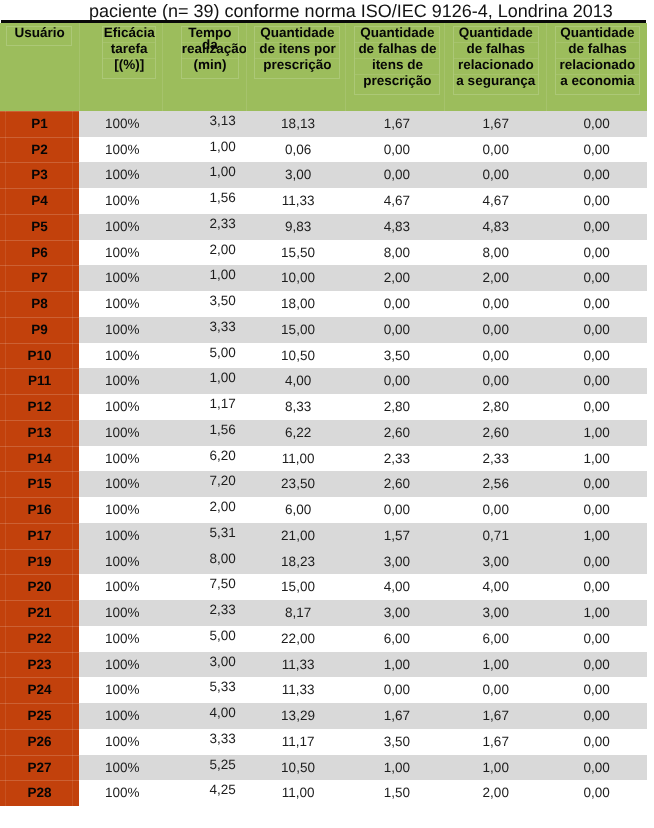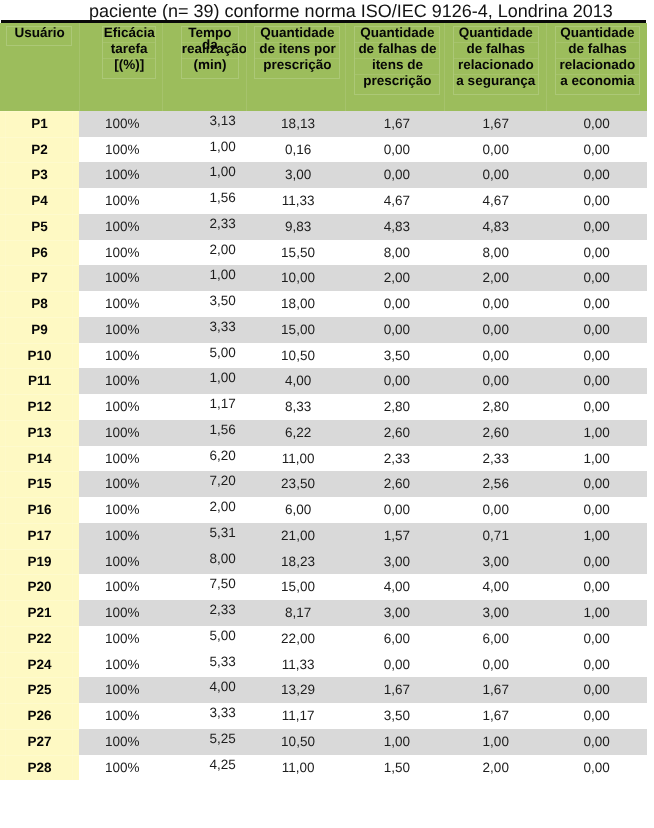--- a/index.html
+++ b/index.html
@@ -44,21 +44,21 @@
   .hl{display:block;height:15.2px;line-height:12.6px;
       border-bottom:1px solid rgba(255,255,255,0.10);}
   .hl:last-child{border-bottom:none;text-align:center;}
 
   
   tbody td{height:25.75px;font-size:13.5px;color:#1c1c1c;text-align:center;
            line-height:25.75px;}
   tbody td.u{background:#9cbd5c;font-weight:bold;color:#050505;position:relative;}
   tr.odd td{background:#d9d9d9;}
   tr.even td{background:#ffffff;}
-  tr.odd td.u, tr.even td.u{background:#fef9c3;}
+  tr.odd td.u, tr.even td.u{background:#c2410c;}
   td.up3 > span{display:inline-block;position:relative;top:-3px;}
   td > span{display:inline-block;position:relative;z-index:2;}
   
   tbody td:nth-child(2) > span{left:1.8px}
   tbody td:nth-child(3) > span{left:19px}
   tbody td:nth-child(4) > span{left:2.8px}
   tbody td:nth-child(5) > span{left:2.4px}
   tbody td:nth-child(6) > span{left:0.6px}
   thead th:nth-child(1) .hdrbox{left:5.7px;right:7.4px}
   thead th:nth-child(1) .hl{padding-left:2px}
@@ -153,21 +153,21 @@
             <td class="up3"><span>3,13</span></td>
             <td><span>18,13</span></td>
             <td><span>1,67</span></td>
             <td><span>1,67</span></td>
             <td><span>0,00</span></td>
           </tr>
           <tr class="even">
             <td class="u"><span>P2</span></td>
             <td><span>100%</span></td>
             <td class="up3"><span>1,00</span></td>
-            <td><span>0,16</span></td>
+            <td><span>0,06</span></td>
             <td><span>0,00</span></td>
             <td><span>0,00</span></td>
             <td><span>0,00</span></td>
           </tr>
           <tr class="odd">
             <td class="u"><span>P3</span></td>
             <td><span>100%</span></td>
             <td class="up3"><span>1,00</span></td>
             <td><span>3,00</span></td>
             <td><span>0,00</span></td>
@@ -329,20 +329,29 @@
           </tr>
           <tr class="even">
             <td class="u"><span>P22</span></td>
             <td><span>100%</span></td>
             <td class="up3"><span>5,00</span></td>
             <td><span>22,00</span></td>
             <td><span>6,00</span></td>
             <td><span>6,00</span></td>
             <td><span>0,00</span></td>
           </tr>
+          <tr class="odd">
+            <td class="u"><span>P23</span></td>
+            <td><span>100%</span></td>
+            <td class="up3"><span>3,00</span></td>
+            <td><span>11,33</span></td>
+            <td><span>1,00</span></td>
+            <td><span>1,00</span></td>
+            <td><span>0,00</span></td>
+          </tr>
           <tr class="even">
             <td class="u"><span>P24</span></td>
             <td><span>100%</span></td>
             <td class="up3"><span>5,33</span></td>
             <td><span>11,33</span></td>
             <td><span>0,00</span></td>
             <td><span>0,00</span></td>
             <td><span>0,00</span></td>
           </tr>
           <tr class="odd">

